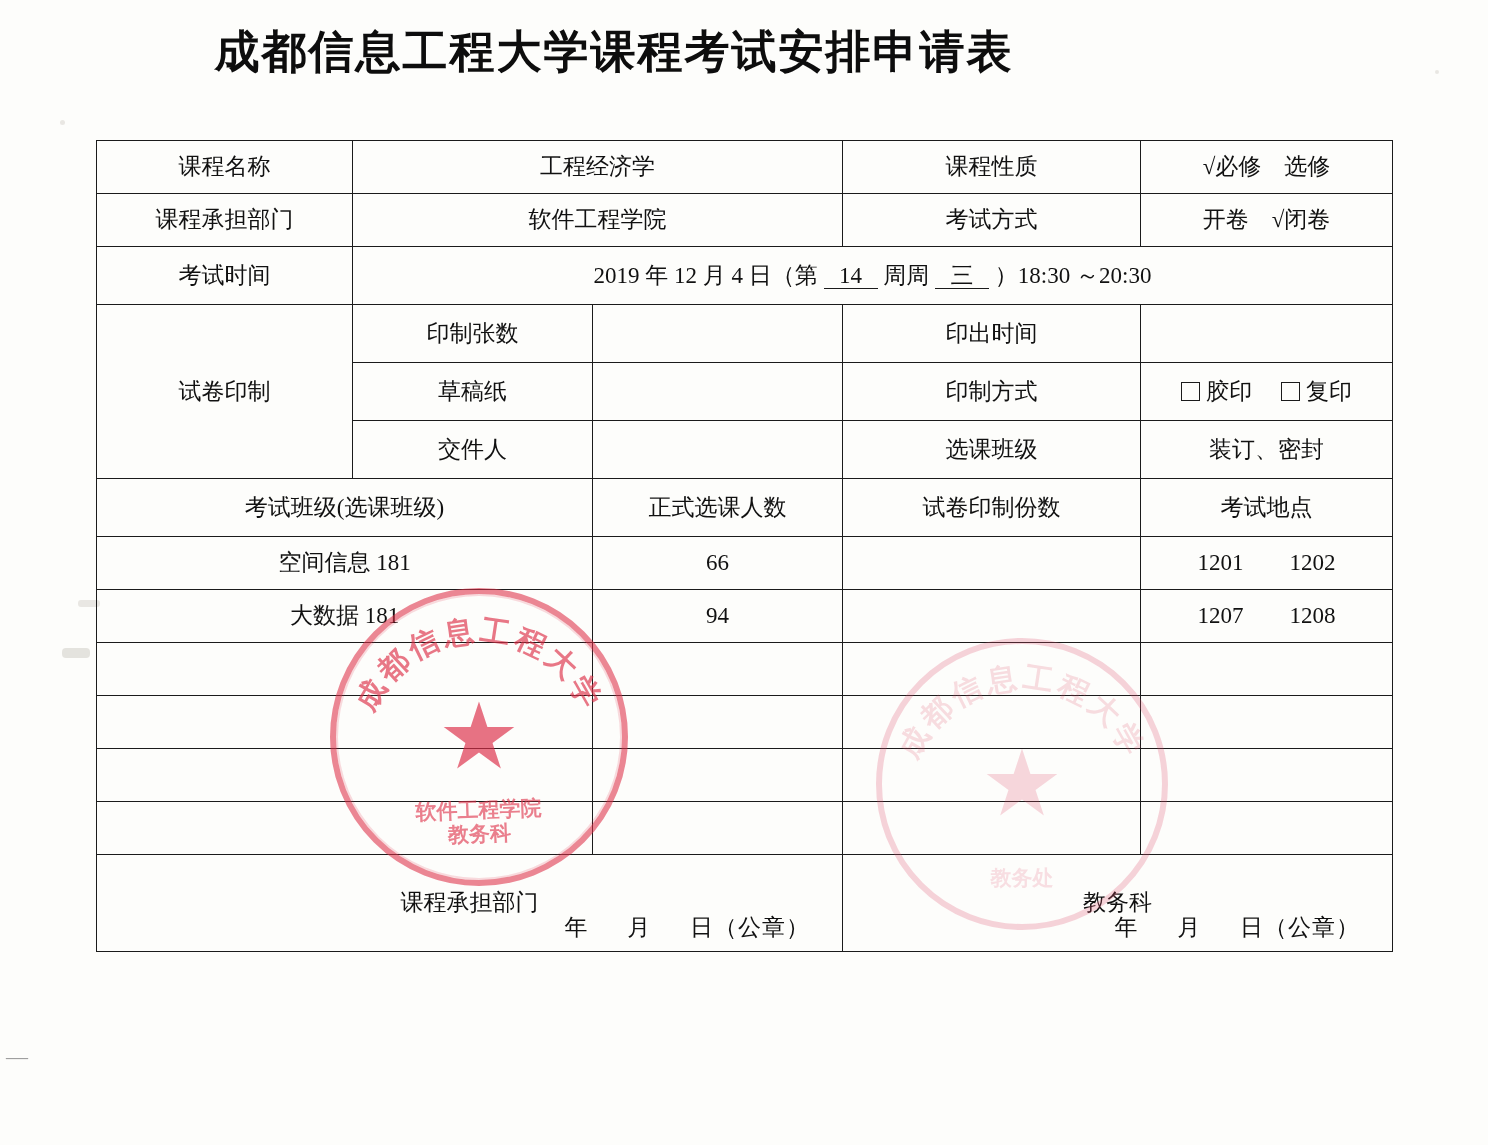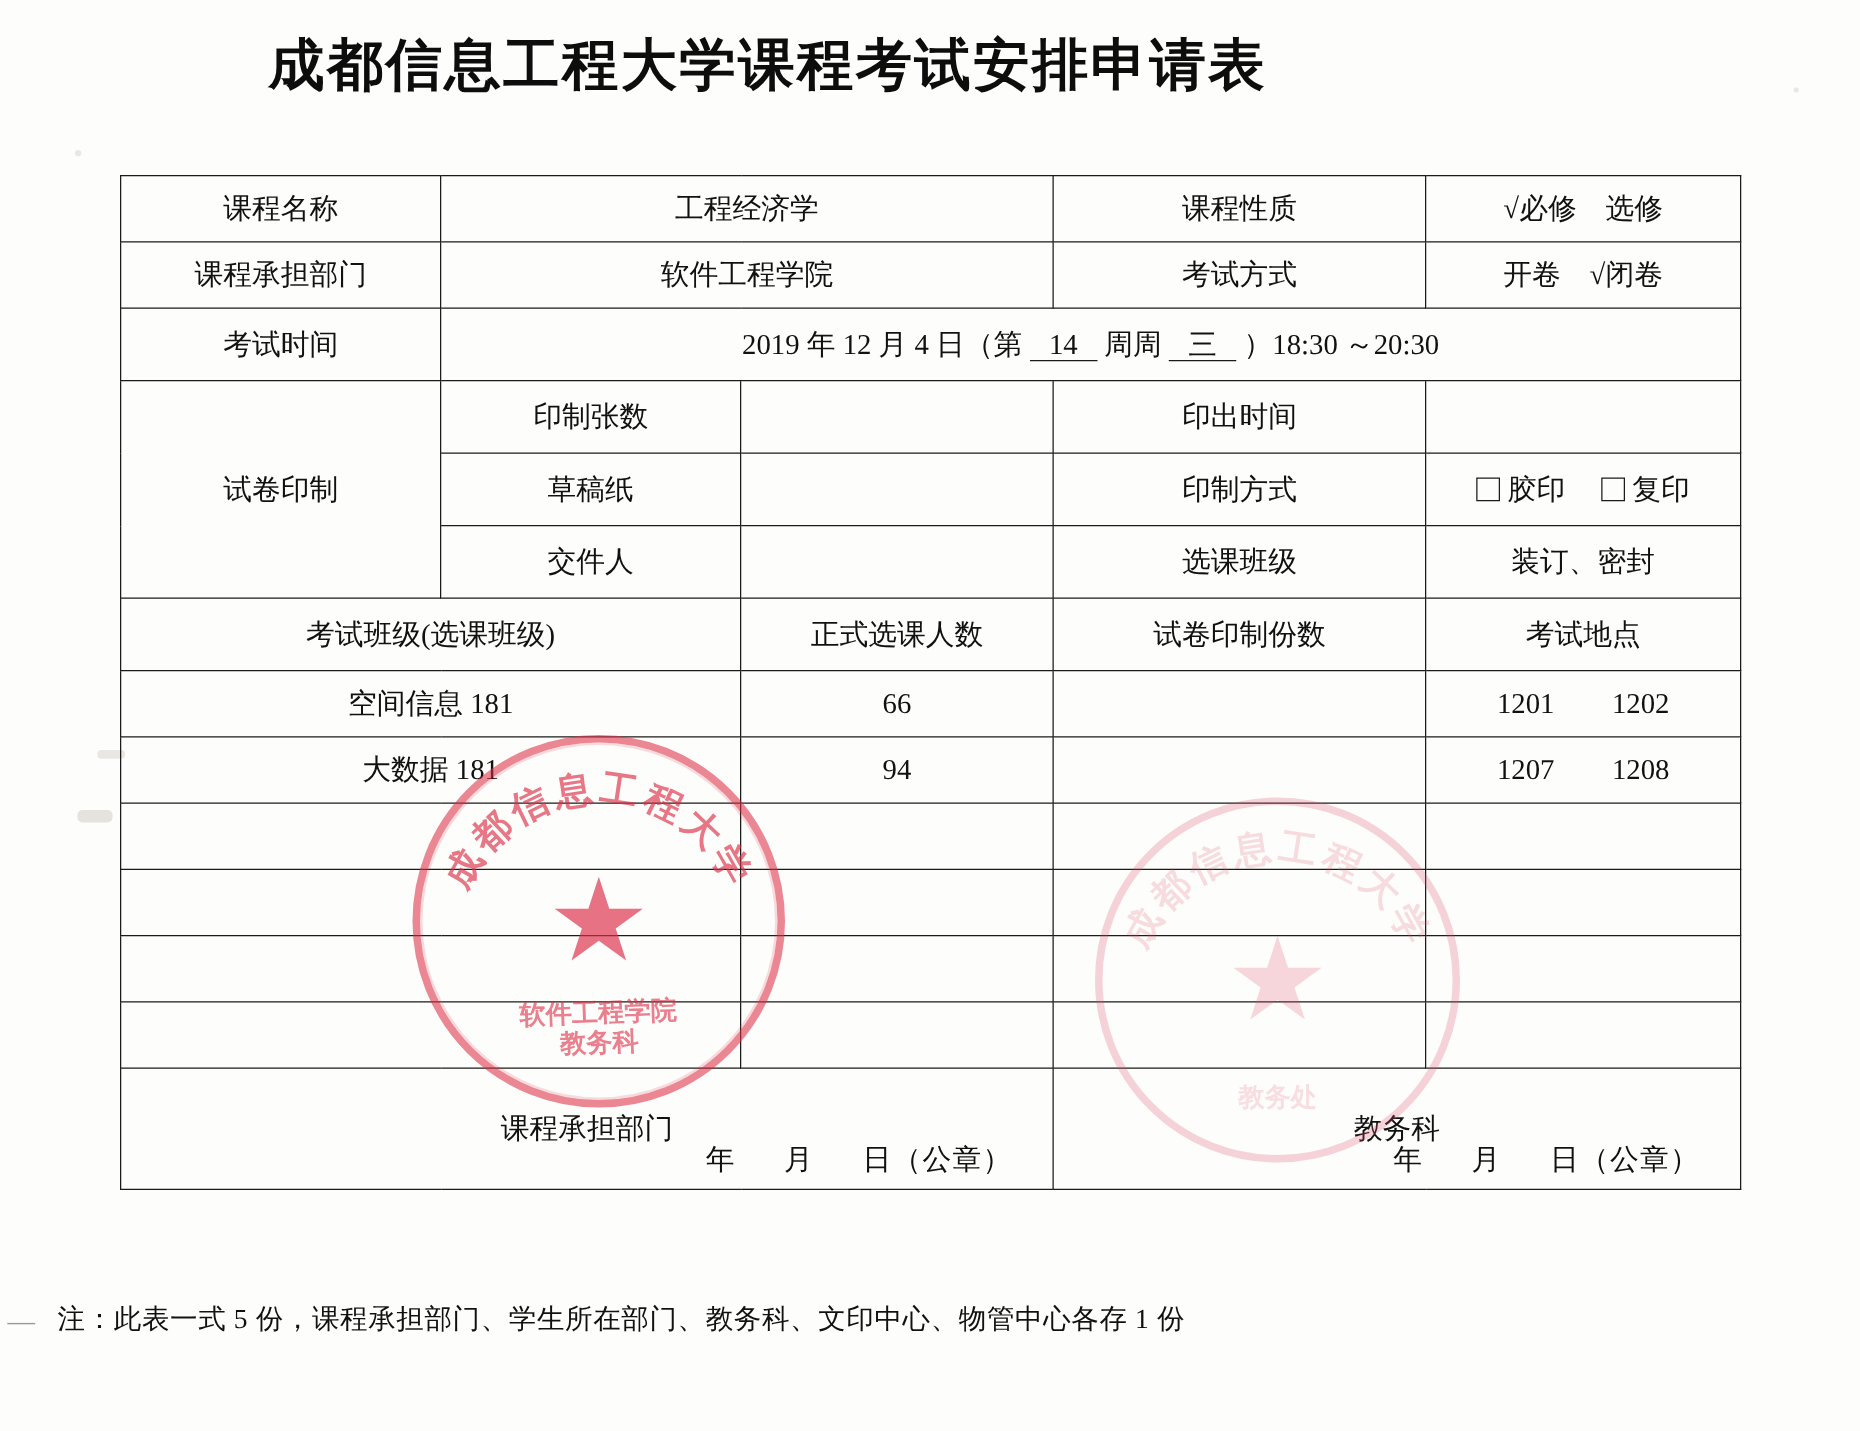--- a/index.html
+++ b/index.html
@@ -332,16 +332,15 @@
       </text>
     </svg>
     <div class="star">★</div>
     <div class="stamp-bottom">
       <div>教务处</div>
     </div>
   </div>
 
   <div class="note">
     <span class="dash">—</span>
-    <span>注：此表一式 5 份，课程承担部门、学生所在部门、教务科、文印中心、物管中心各存 1 份</span>
   </div>
 
 </div>
 
 </body></html>

